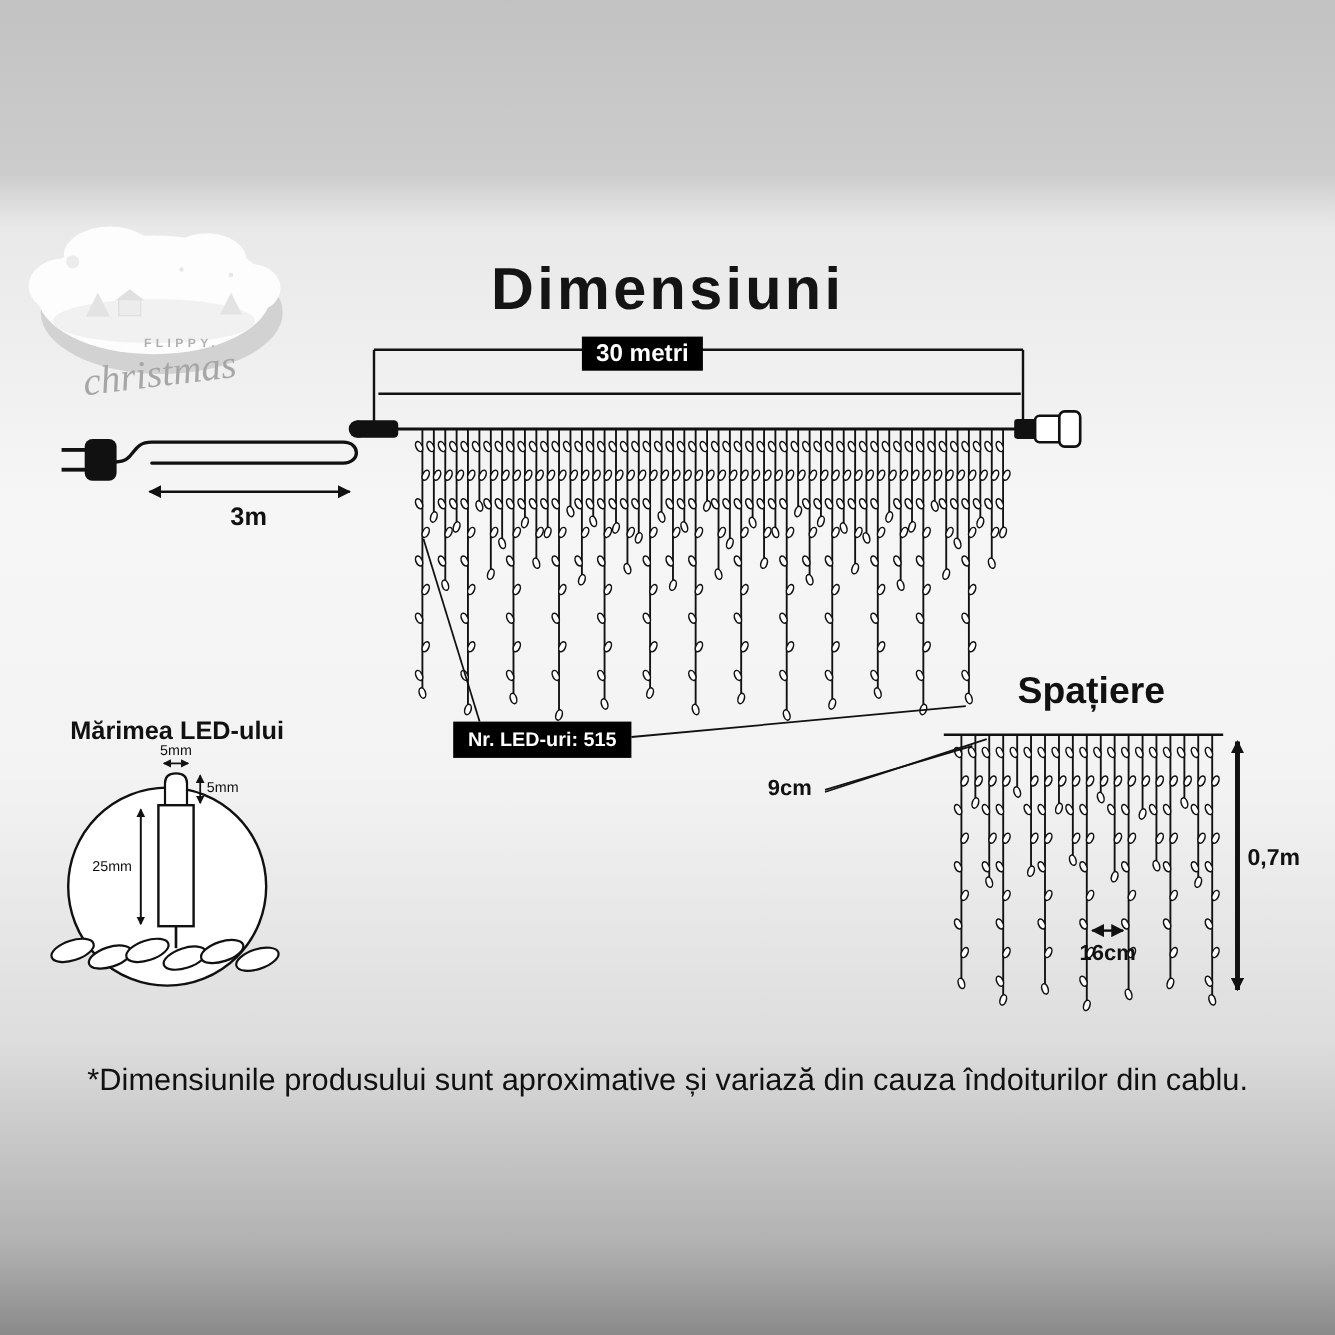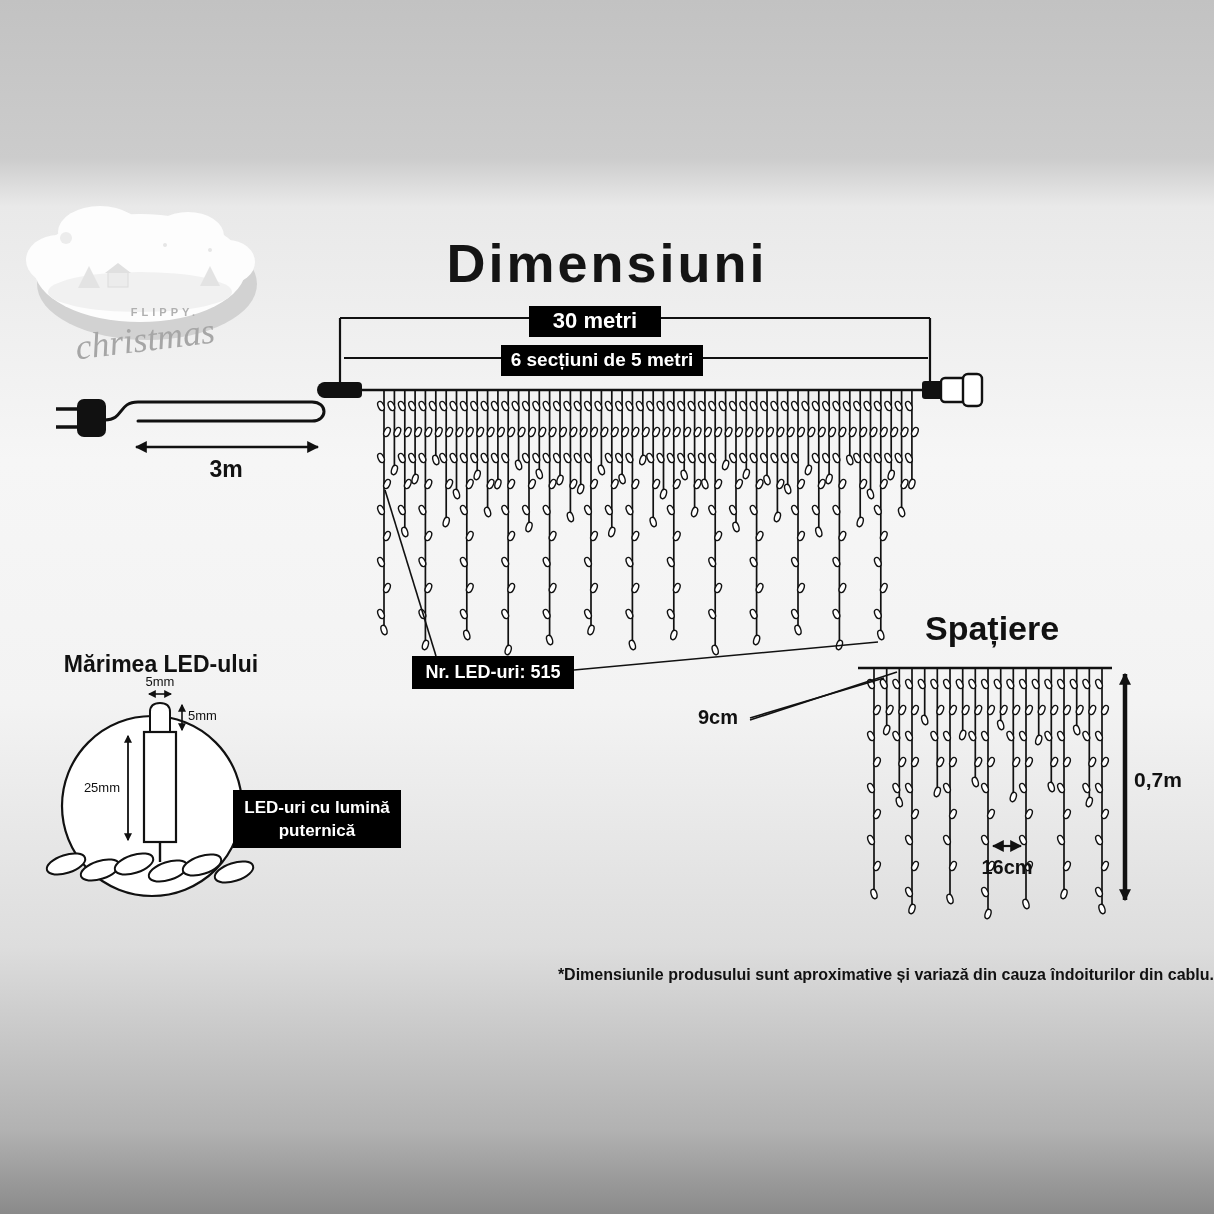--- a/index.html
+++ b/index.html
@@ -4,37 +4,37 @@
 <style>
   *{margin:0;padding:0;box-sizing:border-box}
   html,body{width:1214px;height:1214px}
   body{font-family:"Liberation Sans",sans-serif;color:#111}
   .canvas{position:relative;width:1214px;height:1214px;overflow:hidden;
     background:linear-gradient(180deg,#c2c2c2 0%,#cccccc 13%,#e9e9e9 17%,#f6f6f6 38%,#f3f3f3 58%,#dddddd 78%,#b2b2b2 93%,#8a8a8a 100%);}
   svg.art{position:absolute;left:0;top:0}
   .abs{position:absolute}
   .title{left:0;top:232px;width:100%;text-align:center;font-size:54px;font-weight:700;letter-spacing:3px;color:#141414}
   .bbox{position:absolute;background:#000;color:#fff;font-weight:700;display:flex;align-items:center;justify-content:center;text-align:center;line-height:1.38}
-  .box-30m{left:529px;top:306px;width:132px;height:31px;font-size:22px}
+  .box-30m{left:529px;top:306px;width:110px;height:31px;font-size:22px}
   .box-sections{left:501px;top:345px;width:202px;height:31px;font-size:19px}
   .box-connect{left:1000px;top:352px;width:132px;height:90px;font-size:19px;padding:2px 4px}
   .box-ledcount{left:412px;top:656px;width:162px;height:33px;font-size:18px}
   .box-lednote{left:233px;top:790px;width:168px;height:58px;font-size:17px;padding:2px 6px}
   .lbl{position:absolute;font-weight:700;color:#111}
   .lbl-5m{left:193px;top:456px;width:66px;text-align:center;font-size:23px}
   .lbl-spatiere{left:925px;top:609px;width:150px;font-size:34px}
   .lbl-marimea{left:45px;top:651px;width:232px;text-align:center;font-size:23px}
   .lbl-9cm{left:698px;top:706px;font-size:20px}
   .lbl-16cm{left:971px;top:856px;width:72px;text-align:center;font-size:20px}
   .lbl-07m{left:1134px;top:768px;font-size:21px}
   .dim{position:absolute;font-size:13px;font-weight:400;color:#111}
   .dim-capw{left:134px;top:674px;width:52px;text-align:center}
   .dim-caph{left:188px;top:708px}
   .dim-body{left:62px;top:780px;width:58px;text-align:right}
-  .footnote{left:0;top:966px;width:100%;text-align:right;font-size:16px;font-weight:700;color:#111}
+  .footnote{left:0;top:966px;width:100%;text-align:center;font-size:28px;font-weight:400;color:#111}
   .logo-brand{left:95px;top:306px;width:140px;text-align:center;font-size:11px;font-weight:700;letter-spacing:4px;color:#b0b0b0}
   .logo-script{left:45px;top:318px;width:200px;text-align:center;font-size:36px;color:#a6a6a6;font-family:"Liberation Serif",serif;font-style:italic;transform:rotate(-7deg)}
 </style>
 </head>
 <body>
 
 <div class="canvas">
 
   <svg class="art" width="1214" height="1214" viewBox="0 0 1214 1214">
     <defs>
@@ -615,23 +615,21 @@
       <line x1="128" y1="736" x2="128" y2="840" stroke-width="1.8" marker-start="url(#ah2)" marker-end="url(#ah2)"></line>
     </g>
   </svg>
 
   <div class="abs logo-brand">FLIPPY.</div>
   <div class="abs logo-script">christmas</div>
 
   <div class="abs title">Dimensiuni</div>
 
   <div class="bbox box-30m">30 metri</div>
-  <div class="bbox box-sections">6 secțiuni de 5 metri</div>
   <div class="bbox box-ledcount">Nr. LED-uri: 515</div>
-  <div class="bbox box-lednote">LED-uri cu lumină puternică</div>
 
   <div class="lbl lbl-5m">3m</div>
   <div class="lbl lbl-spatiere">Spațiere</div>
   <div class="lbl lbl-9cm">9cm</div>
   <div class="lbl lbl-16cm">16cm</div>
   <div class="lbl lbl-07m">0,7m</div>
 
   <div class="lbl lbl-marimea">Mărimea LED-ului</div>
   <div class="dim dim-capw">5mm</div>
   <div class="dim dim-caph">5mm</div>

